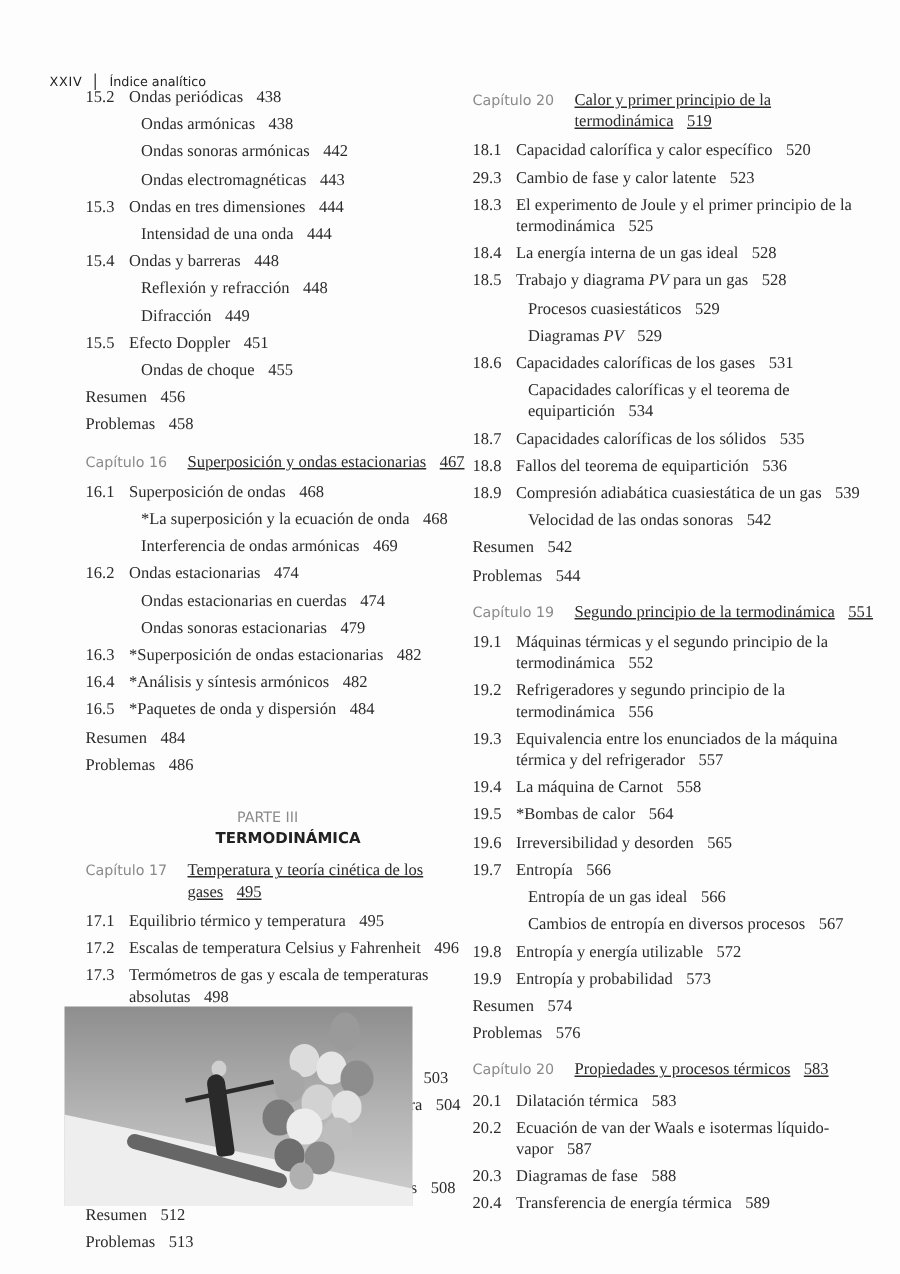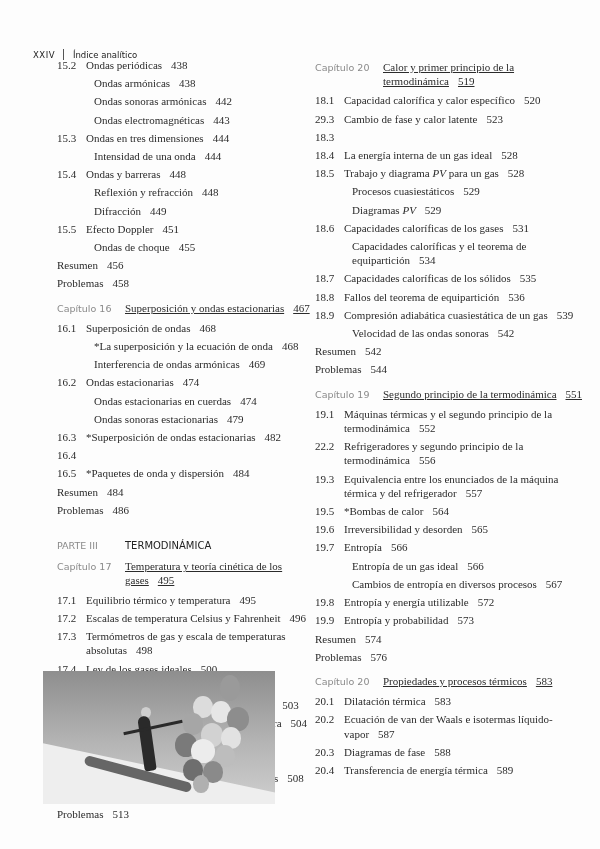--- a/index.html
+++ b/index.html
@@ -14,23 +14,23 @@
   .row .num { width:29px; flex:none; }
   .row .txt { white-space:normal; }
   .row.sec { margin-bottom:4px; }
   .row.sub { padding-left:37px; margin-bottom:4px; }
   .row.sub .txt { white-space:normal; }
   .row.tail { margin-bottom:4px; }
   .pgn { margin-left:9px; }
   .chapter { display:flex; color:#2b2b2b; margin-top:10px; margin-bottom:5px; }
   .chapter .lbl { font-family:"DejaVu Sans", sans-serif; font-size:9.5px; color:#8a8a8a; width:68px; flex:none; padding-top:1px; }
   .chapter .ttl { white-space:normal;text-decoration:underline; }
-  .part { display:flex; margin-top:22px; margin-bottom:6px; align-items:center; }
+  .part { display:flex; margin-top:22px; margin-bottom:6px; align-items:center;flex-direction:column; }
   .part .plbl { font-family:"DejaVu Sans", sans-serif; font-size:9.5px; color:#8a8a8a; width:68px; flex:none; }
-  .part .ptitle { font-family:"DejaVu Sans", sans-serif; font-size:10px; font-weight:normal; color:#222; }
+  .part .ptitle { font-family:"DejaVu Sans", sans-serif; font-size:10px; font-weight:bold; color:#222; }
   .photo { position:absolute; left:43px; top:671px; width:232px; height:133px; overflow:hidden;
            background:linear-gradient(180deg,#8e8e8e 0%,#b5b5b5 55%,#cfcfcf 100%); }
   .photo .ground { position:absolute; left:-10px; top:70px; width:260px; height:90px; background:#eeeeee; transform:rotate(12deg); transform-origin:0 0; }
   .photo .shadow { position:absolute; left:40px; top:98px; width:110px; height:10px; background:#444; transform:rotate(15deg); opacity:0.8; border-radius:5px; }
   .photo .person { position:absolute; left:98px; top:45px; width:12px; height:55px; background:#2a2a2a; border-radius:6px 6px 3px 3px; transform:rotate(-8deg); }
   .photo .head { position:absolute; left:98px; top:36px; width:10px; height:11px; background:#cfcfcf; border-radius:50%; }
   .photo .arm { position:absolute; left:80px; top:55px; width:60px; height:3px; background:#2a2a2a; transform:rotate(-12deg); }
   .balloon { position:absolute; border-radius:50% 50% 48% 48%; }
 </style>
 </head>
@@ -112,20 +112,21 @@
       </div>
       <div class="row sub">
         <span class="txt"><span>Ondas sonoras estacionarias</span><span class="pgn">479</span></span>
       </div>
       <div class="row sec">
         <span class="num">16.3</span>
         <span class="txt"><span>*Superposición de ondas estacionarias</span><span class="pgn">482</span></span>
       </div>
       <div class="row sec">
         <span class="num">16.4</span>
+        <span class="txt"><span>*Análisis y síntesis armónicos</span><span class="pgn">482</span></span>
       </div>
       <div class="row sec">
         <span class="num">16.5</span>
         <span class="txt"><span>*Paquetes de onda y dispersión</span><span class="pgn">484</span></span>
       </div>
       <div class="row tail">
         <span class="txt"><span>Resumen</span><span class="pgn">484</span></span>
       </div>
       <div class="row tail">
         <span class="txt"><span>Problemas</span><span class="pgn">486</span></span>
@@ -214,20 +215,21 @@
       <div class="row sec">
         <span class="num">18.1</span>
         <span class="txt"><span>Capacidad calorífica y calor específico</span><span class="pgn">520</span></span>
       </div>
       <div class="row sec">
         <span class="num">29.3</span>
         <span class="txt"><span>Cambio de fase y calor latente</span><span class="pgn">523</span></span>
       </div>
       <div class="row sec">
         <span class="num">18.3</span>
+        <span class="txt"><span>El experimento de Joule y el primer principio de la termodinámica</span><span class="pgn">525</span></span>
       </div>
       <div class="row sec">
         <span class="num">18.4</span>
         <span class="txt"><span>La energía interna de un gas ideal</span><span class="pgn">528</span></span>
       </div>
       <div class="row sec">
         <span class="num">18.5</span>
         <span class="txt"><span>Trabajo y diagrama <i>PV</i> para un gas</span><span class="pgn">528</span></span>
       </div>
       <div class="row sub">
@@ -268,26 +270,30 @@
   <div class="chapter">
     <span class="lbl">Capítulo 19</span>
     <span class="ttl"><span>Segundo principio de la termodinámica</span><span class="pgn">551</span></span>
   </div>
   <div>
       <div class="row sec">
         <span class="num">19.1</span>
         <span class="txt"><span>Máquinas térmicas y el segundo principio de la termodinámica</span><span class="pgn">552</span></span>
       </div>
       <div class="row sec">
-        <span class="num">22.2</span>
+        <span class="num">19.2</span>
         <span class="txt"><span>Refrigeradores y segundo principio de la termodinámica</span><span class="pgn">556</span></span>
       </div>
       <div class="row sec">
         <span class="num">19.3</span>
         <span class="txt"><span>Equivalencia entre los enunciados de la máquina térmica y del refrigerador</span><span class="pgn">557</span></span>
+      </div>
+      <div class="row sec">
+        <span class="num">19.4</span>
+        <span class="txt"><span>La máquina de Carnot</span><span class="pgn">558</span></span>
       </div>
       <div class="row sec">
         <span class="num">19.5</span>
         <span class="txt"><span>*Bombas de calor</span><span class="pgn">564</span></span>
       </div>
       <div class="row sec">
         <span class="num">19.6</span>
         <span class="txt"><span>Irreversibilidad y desorden</span><span class="pgn">565</span></span>
       </div>
       <div class="row sec">

